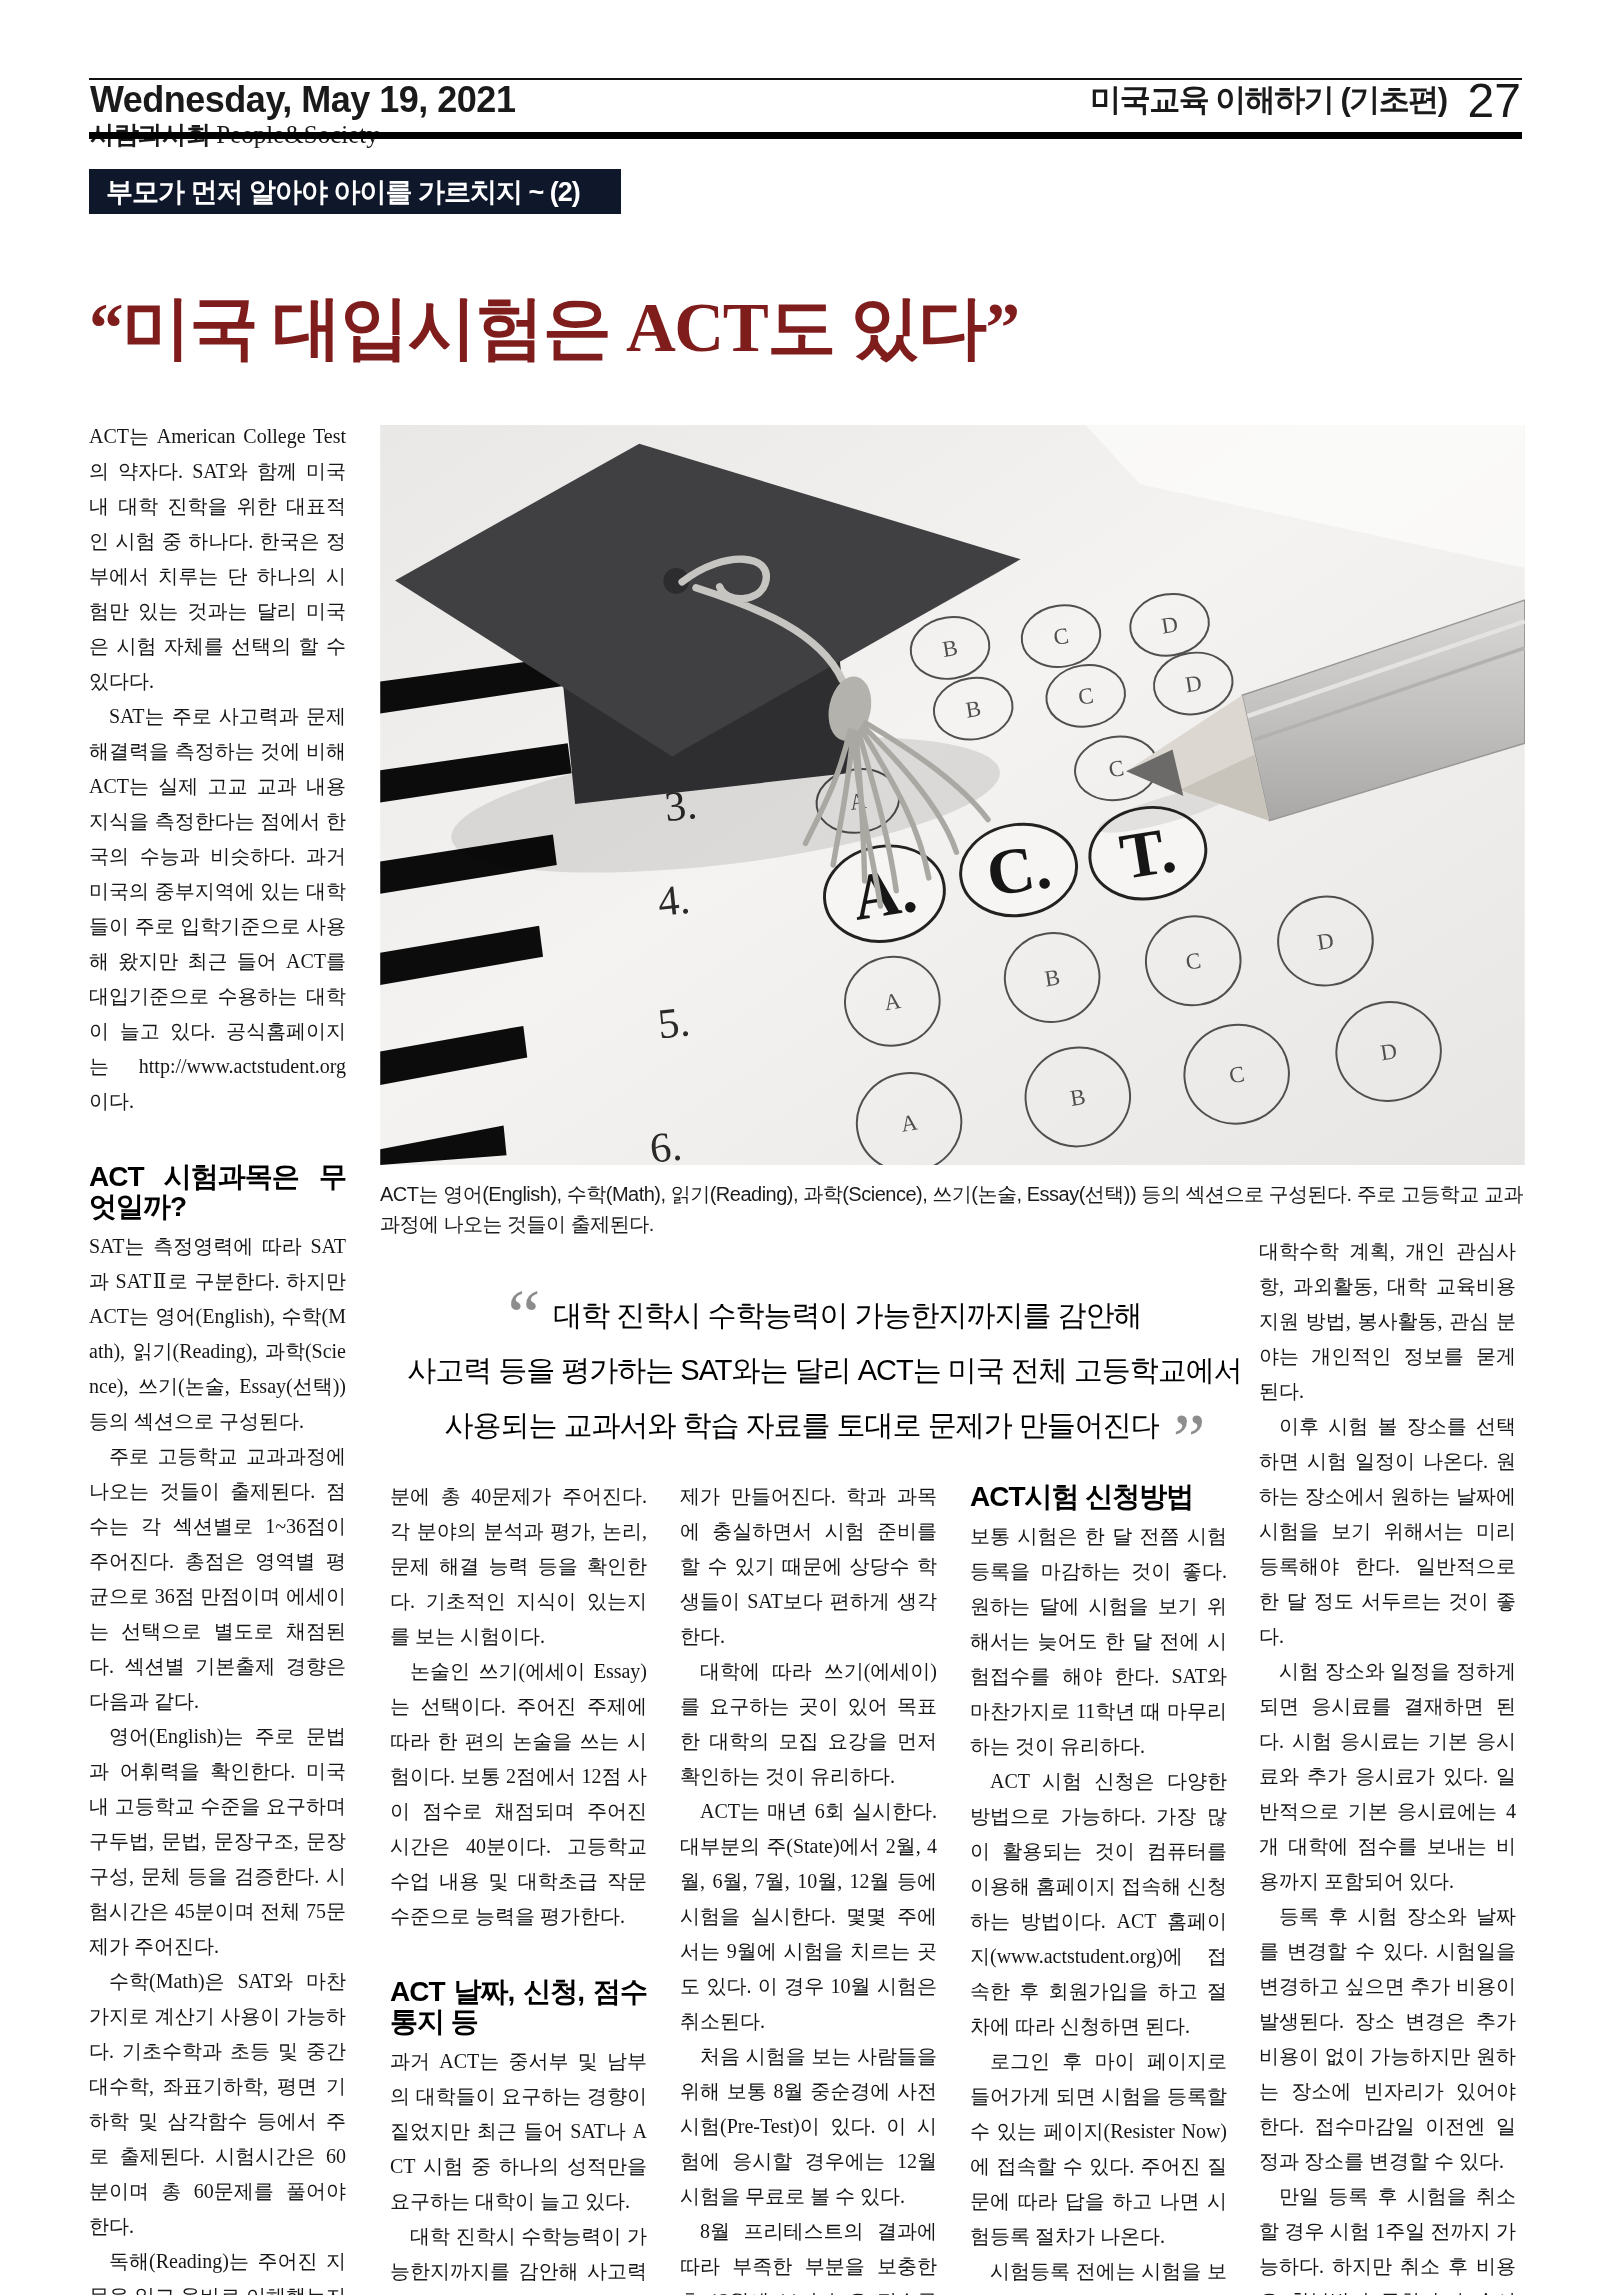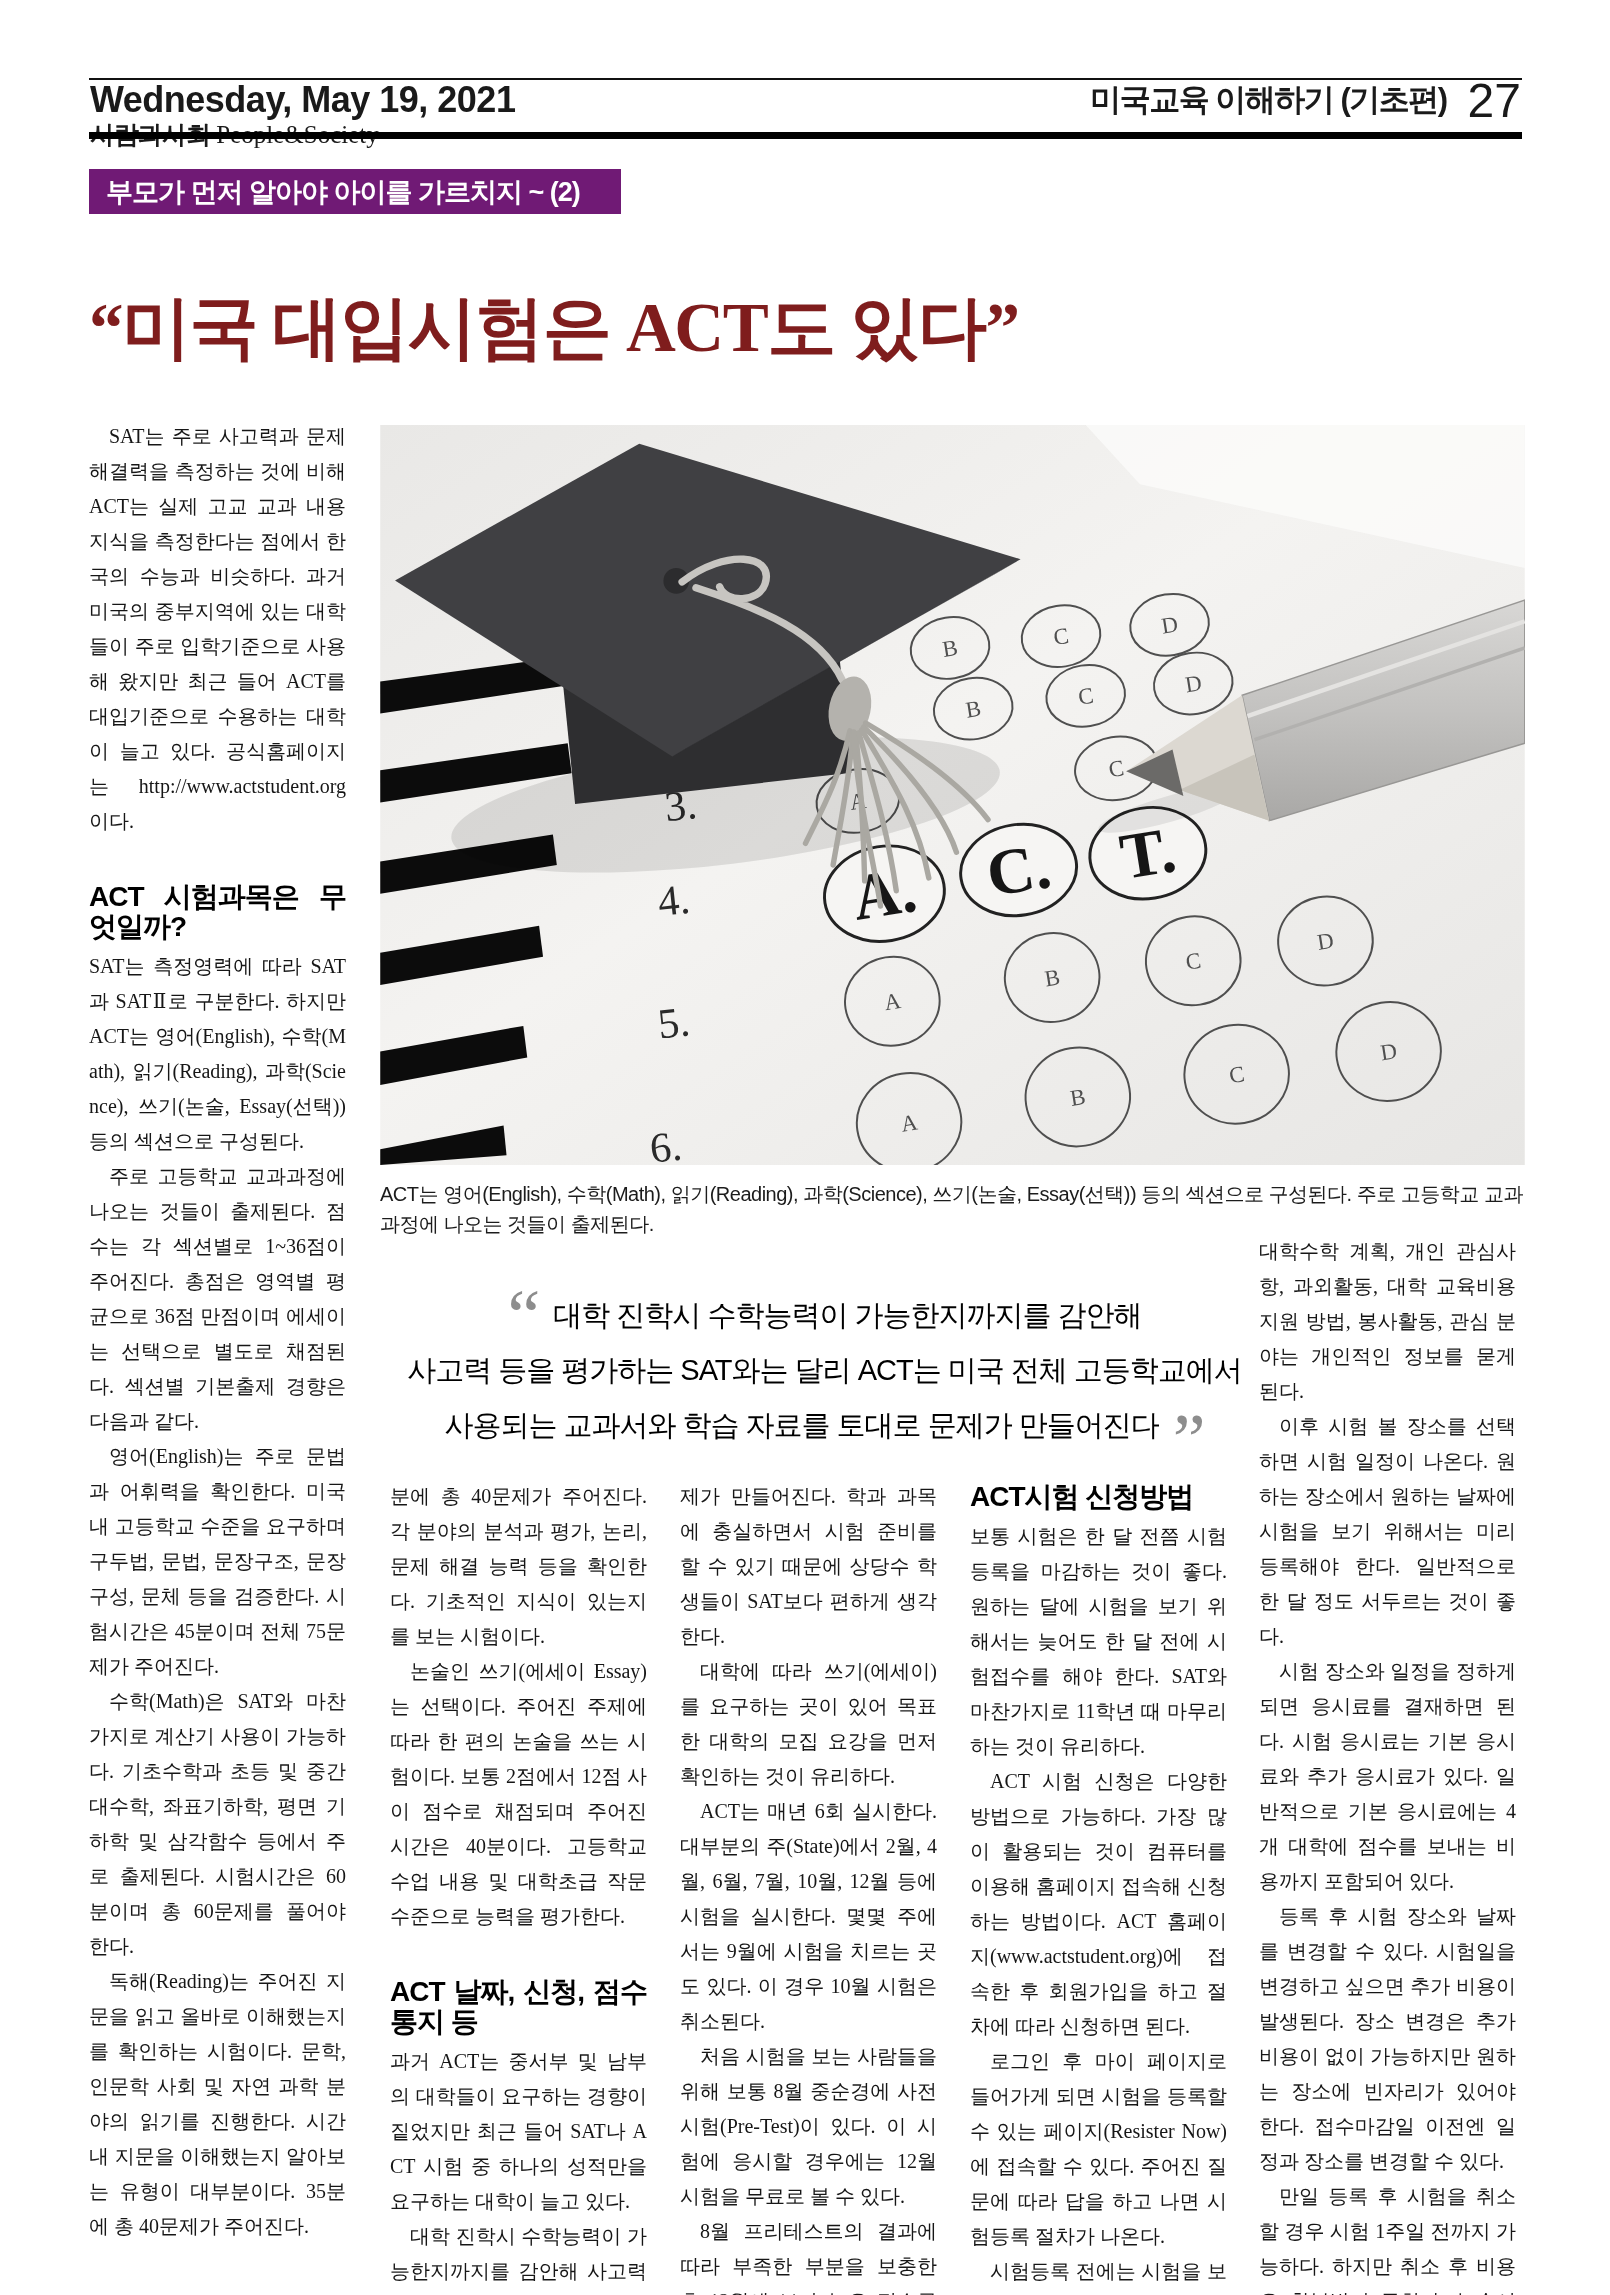--- a/index.html
+++ b/index.html
@@ -10,21 +10,21 @@
   .rule-thick{position:absolute;left:89px;top:132px;width:1433px;height:7.4px;background:#000;}
   .hdr-left{position:absolute;left:90px;top:82px;line-height:1.0;}
   .hdr-date{font-family:"Liberation Sans","DejaVu Sans",sans-serif;font-weight:bold;font-size:36px;letter-spacing:-0.5px;}
   .hdr-section{margin-top:4px;font-size:25px;}
   .hdr-section .kr{font-family:"Liberation Sans","DejaVu Sans",sans-serif;font-weight:600;letter-spacing:-1px;}
   .hdr-section .en{font-family:"Liberation Serif","DejaVu Serif",serif;}
   .hdr-right{position:absolute;right:90px;top:74px;height:55px;display:flex;align-items:center;gap:21px;}
   .hdr-title{font-family:"Liberation Sans","DejaVu Sans",sans-serif;font-weight:bold;font-size:31px;letter-spacing:-1.5px;padding-bottom:3px;}
   .hdr-pageno{font-family:"Liberation Sans","DejaVu Sans",sans-serif;font-weight:normal;font-size:48px;line-height:.92;}
   
-  .kicker{position:absolute;left:89px;top:169px;width:532px;height:45px;background:#701a75;color:#fff;
+  .kicker{position:absolute;left:89px;top:169px;width:532px;height:45px;background:#0f172a;color:#fff;
           display:flex;align-items:center;padding-left:17px;box-sizing:border-box;
           font-family:"Liberation Sans","DejaVu Sans",sans-serif;font-weight:bold;font-size:27px;letter-spacing:-1px;}
   
   .headline{position:absolute;left:89px;top:236px;width:1433px;text-align:left;
             font-family:"Liberation Serif","DejaVu Serif",serif;font-weight:bold;font-size:69px;letter-spacing:-1.5px;color:#7f1d1d;}
   
   .col{position:absolute;width:257px;font-size:20px;line-height:35px;text-align:justify;
        word-break:break-all;color:#161616;}
   .col p{margin:0;text-indent:1em;}
   .col p.ni{text-indent:0;}
@@ -218,20 +218,21 @@
 
   <div class="caption">ACT는 영어(English), 수학(Math), 읽기(Reading), 과학(Science), 쓰기(논술, Essay(선택)) 등의 섹션으로 구성된다.  주로 고등학교 교과과정에 나오는 것들이 출제된다.</div>
 
   <div class="quote">
     <div><span class="qmark open">“</span><span>대학 진학시 수학능력이 가능한지까지를 감안해</span></div>
     <div>사고력 등을 평가하는 SAT와는 달리 ACT는 미국 전체 고등학교에서</div>
     <div><span>사용되는 교과서와 학습 자료를 토대로 문제가 만들어진다</span><span class="qmark close">”</span></div>
   </div>
 
   <div class="col" id="col-0">
+      <p class="ni">ACT는 American College Test의 약자다. SAT와 함께 미국 내 대학 진학을 위한 대표적인 시험 중 하나다. 한국은 정부에서 치루는 단 하나의 시험만 있는 것과는 달리 미국은 시험 자체를 선택의 할 수 있다다.</p>
       <p>SAT는 주로 사고력과 문제 해결력을 측정하는 것에 비해 ACT는 실제 고교 교과 내용 지식을 측정한다는 점에서 한국의 수능과 비슷하다. 과거 미국의 중부지역에 있는 대학들이 주로 입학기준으로 사용해 왔지만 최근 들어 ACT를 대입기준으로 수용하는 대학이 늘고 있다. 공식홈페이지는 http://www.actstudent.org 이다.</p>
       <h3>ACT 시험과목은 무엇일까?</h3>
       <p class="ni">SAT는 측정영력에 따라 SAT과 SATⅡ로 구분한다. 하지만 ACT는 영어(English), 수학(Math), 읽기(Reading), 과학(Science), 쓰기(논술, Essay(선택)) 등의 섹션으로 구성된다.</p>
       <p>주로 고등학교 교과과정에 나오는 것들이 출제된다. 점수는 각 섹션별로 1~36점이 주어진다. 총점은 영역별 평균으로 36점 만점이며 에세이는 선택으로 별도로 채점된다. 섹션별 기본출제 경향은 다음과 같다.</p>
       <p>영어(English)는 주로 문법과 어휘력을 확인한다. 미국 내 고등학교 수준을 요구하며 구두법, 문법, 문장구조, 문장구성, 문체 등을 검증한다. 시험시간은 45분이며 전체 75문제가 주어진다.</p>
       <p>수학(Math)은 SAT와 마찬가지로 계산기 사용이 가능하다. 기초수학과 초등 및 중간 대수학, 좌표기하학, 평면 기하학 및 삼각함수 등에서 주로 출제된다. 시험시간은 60분이며 총 60문제를 풀어야 한다.</p>
       <p>독해(Reading)는 주어진 지문을 읽고 올바로 이해했는지를 확인하는 시험이다. 문학, 인문학 사회 및 자연 과학 분야의 읽기를 진행한다. 시간 내 지문을 이해했는지 알아보는 유형이 대부분이다. 35분에 총 40문제가 주어진다.</p>
     </div>
   <div class="col" id="col-1">
       <p class="ni">분에 총 40문제가 주어진다. 각 분야의 분석과 평가, 논리, 문제 해결 능력 등을 확인한다. 기초적인 지식이 있는지를 보는 시험이다.</p>

